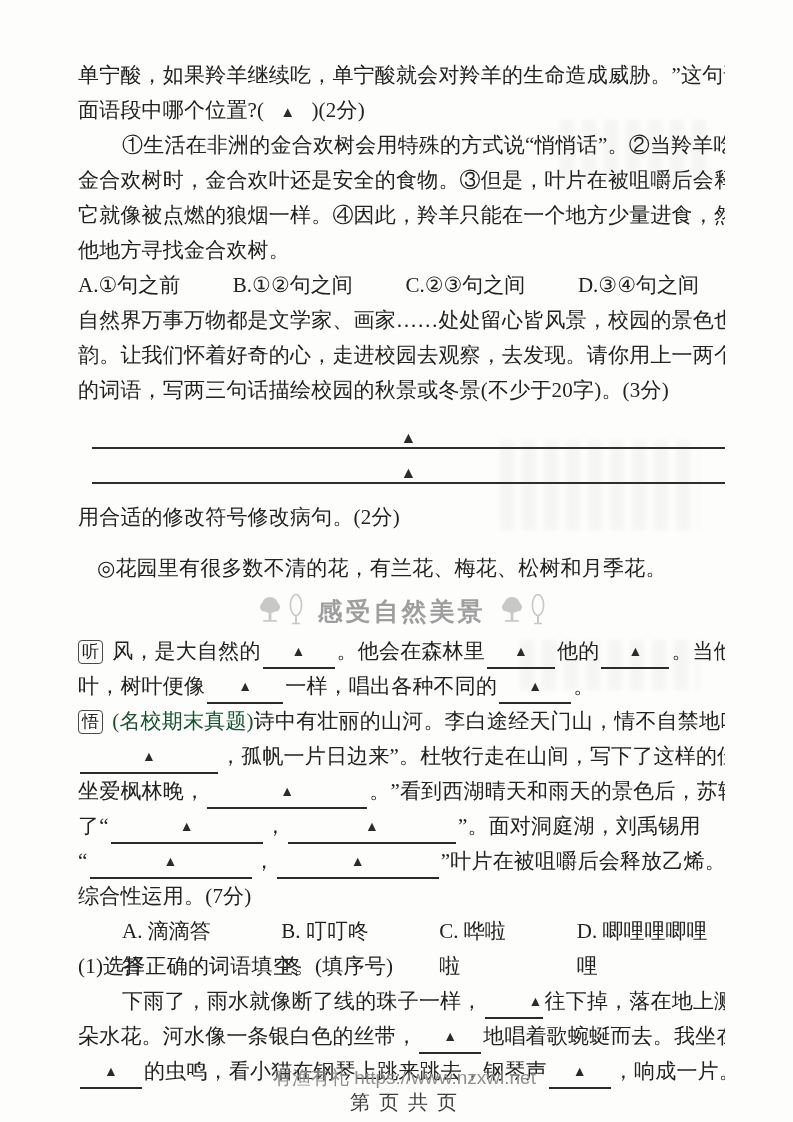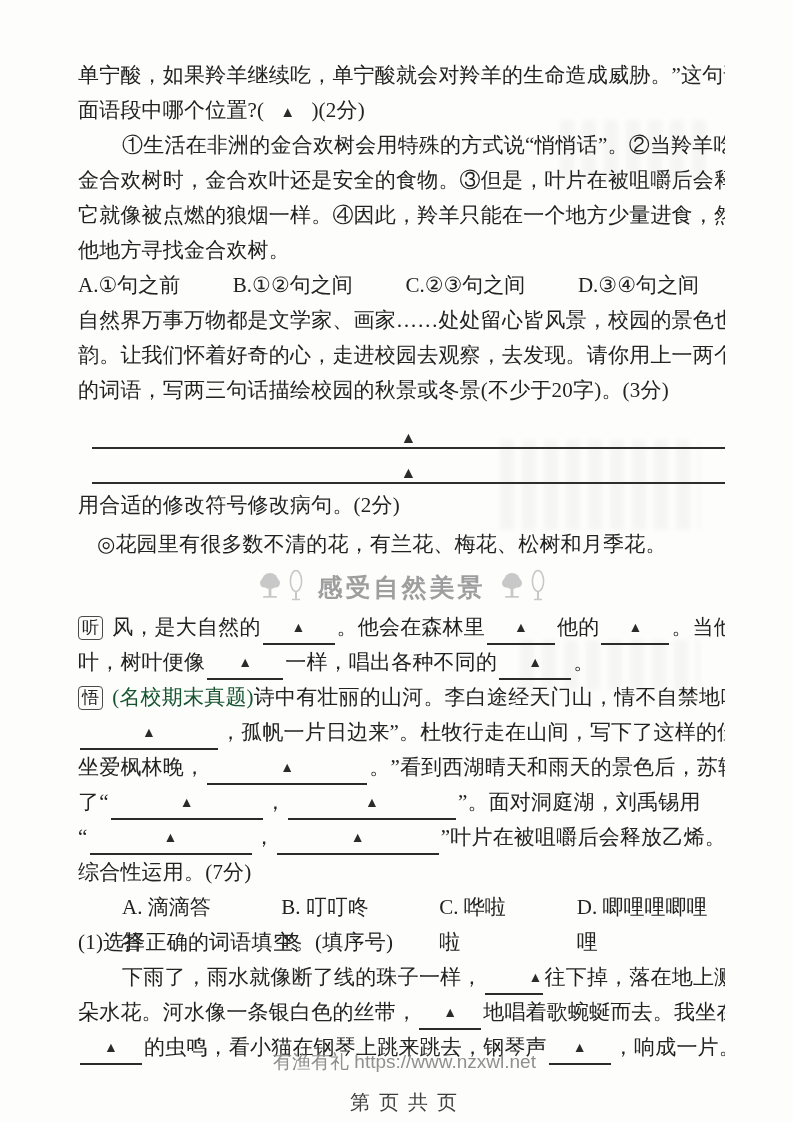--- a/index.html
+++ b/index.html
@@ -90,23 +90,23 @@
     text-align:center;
   }
   .footer .site{
     font-family:"Liberation Sans","DejaVu Sans",sans-serif;
     font-size:19px;color:#8f8f8f;
     height:24px;line-height:24px;
   }
   .footer .pageno{
     font-size:20px;color:#3d3d3d;
     letter-spacing:2px;
-    height:24px;line-height:24px;margin-top:16px;
-  }
-  .gap4{margin-top:4px;}
+    height:24px;line-height:24px;
+  }
+  .gap4{margin-top:16px;}
   .gap6{margin-top:6px;}
 </style>
 </head>
 <body>
 
 <div class="page">
 
   <div class="smudge" style="left:560px;top:120px;width:150px;height:60px;"></div>
   <div class="smudge" style="left:500px;top:440px;width:200px;height:90px;"></div>
   <div class="smudge" style="left:520px;top:640px;width:180px;height:50px;"></div>

